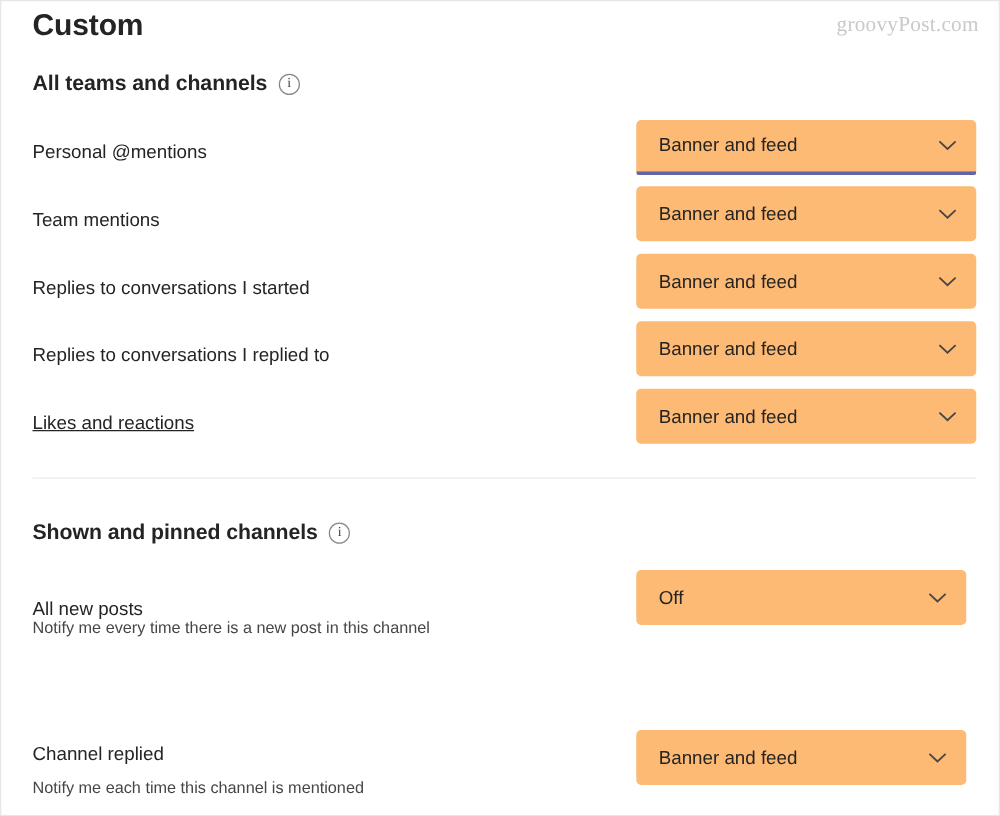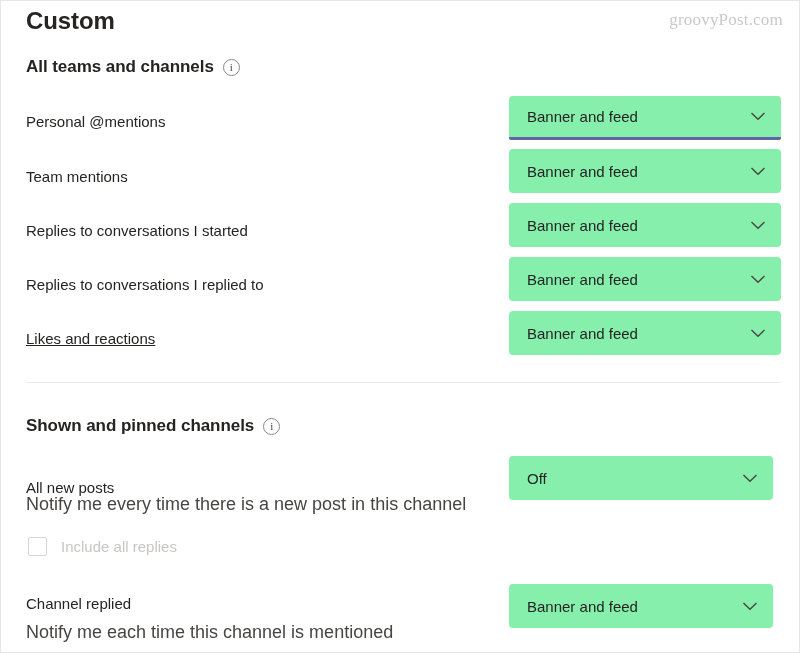--- a/index.html
+++ b/index.html
@@ -89,30 +89,30 @@
   .row-label {
     position: absolute;
     left: 25px;
     font-size: 15px;
     color: #252423;
     white-space: nowrap;
   }
   .row-sublabel {
     position: absolute;
     left: 25px;
-    font-size: 18px;
+    font-size: 13px;
     color: #484644;
     white-space: nowrap;
   }
 
   
   .dropdown {
     position: absolute;
     height: 44px;
-    background: #86efac;
+    background: #fdba74;
     border-radius: 4px;
     box-sizing: border-box;
     display: flex;
     align-items: center;
     justify-content: space-between;
     padding: 0 16px 0 18px;
     cursor: pointer;
     border: none;
     font-family: inherit;
   }
@@ -250,24 +250,20 @@
     <div class="row-label" style="top:466px;margin-top:12px;">All new posts</div>
     <div class="row-sublabel" style="top:493px;">Notify me every time there is a new post in this channel</div>
     <div class="dropdown" style="left:508px; width:264px; top:455px;">
       <span class="dd-value">Off</span>
       <svg class="chevron" viewBox="0 0 14 9">
         <path d="M1 1.5 L7 7.2 L13 1.5"></path>
       </svg>
     </div>
   </div>
 
-  <div class="checkbox-row" style="top:536px;">
-    <span class="checkbox-box"></span>
-    <span class="checkbox-label">Include all replies</span>
-  </div>
 
   <div class="row" style="top:0;">
     <div class="row-label" style="top:594px;">Channel replied</div>
     <div class="row-sublabel" style="top:621px;">Notify me each time this channel is mentioned</div>
     <div class="dropdown" style="left:508px; width:264px; top:583px;">
       <span class="dd-value">Banner and feed</span>
       <svg class="chevron" viewBox="0 0 14 9">
         <path d="M1 1.5 L7 7.2 L13 1.5"></path>
       </svg>
     </div>

